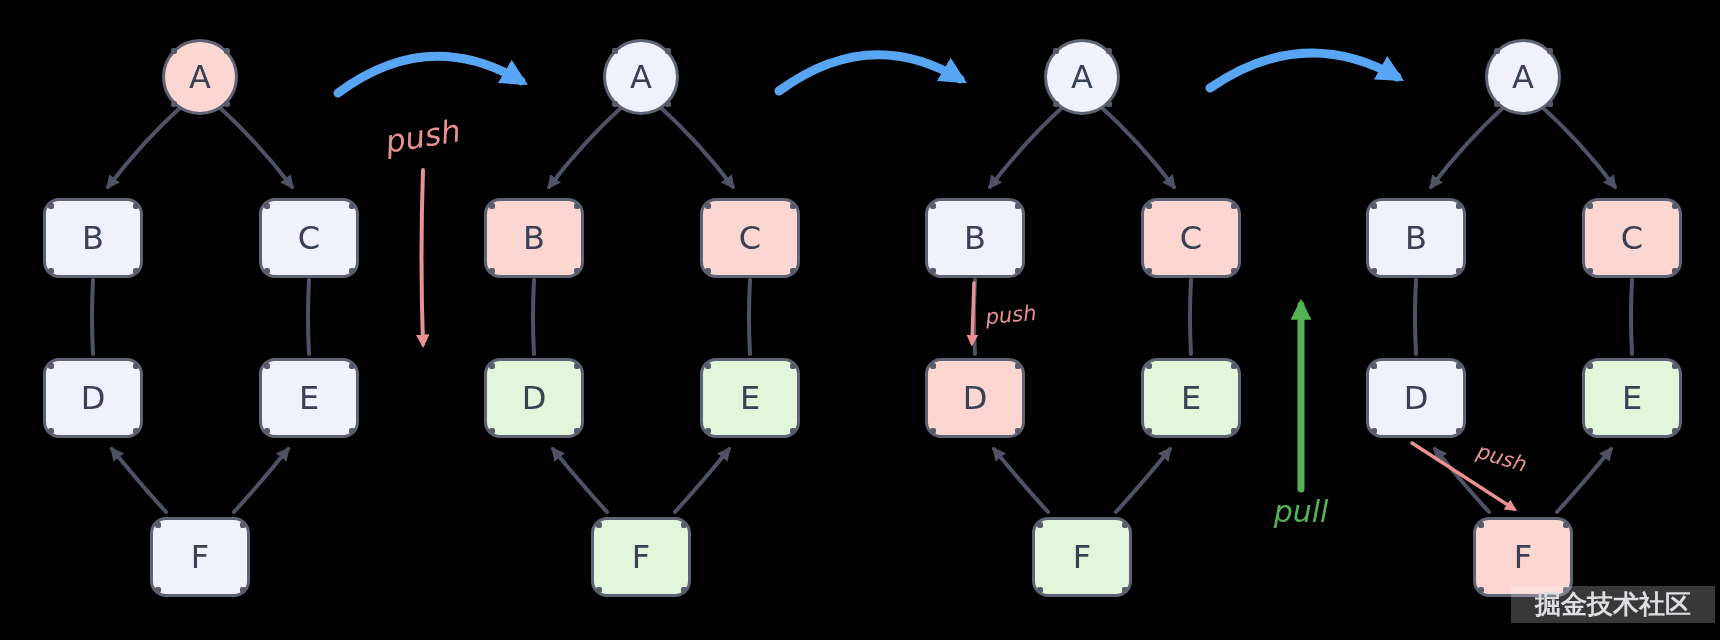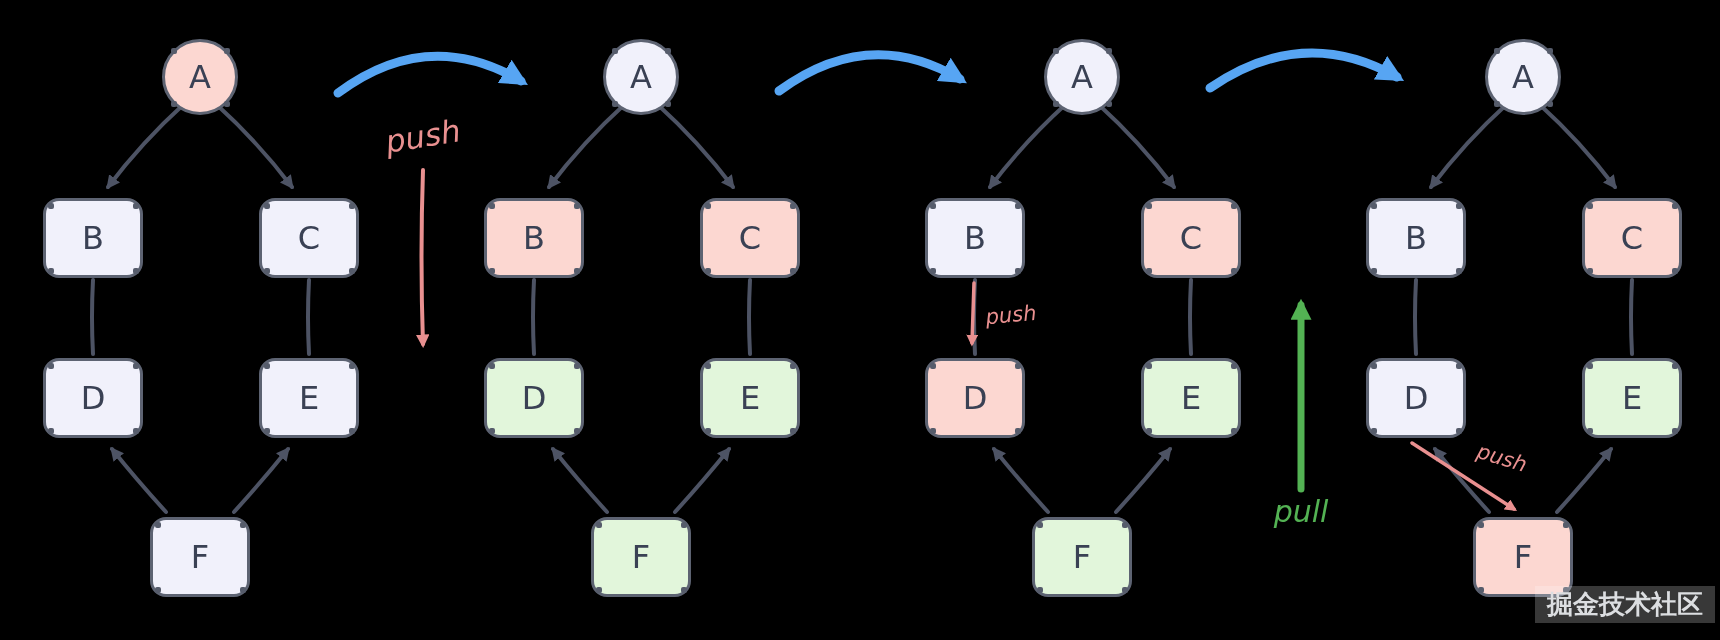--- a/index.html
+++ b/index.html
@@ -32,21 +32,21 @@
     background:#565c6b;box-shadow:53px 0 #565c6b,0 53px #565c6b,53px 53px #565c6b;}
   .anno{position:absolute;text-align:center;font-style:italic;font-weight:500;}
   .anno.push{color:var(--push-pink,#e99090);}
   .anno.pull-style{color:var(--pull-green,#53b253);font-style:italic;}
   .push-label-1{left:373px;top:118px;width:100px;font-size:31px;transform:rotate(-9deg);}
   .push-label-2{left:978px;top:303px;width:66px;font-size:21px;transform:rotate(-5deg);}
   .push-label-3{left:1460px;top:446px;width:84px;font-size:21px;transform:rotate(17deg);}
   .pull-label{left:1259px;top:494px;width:84px;font-size:30px;}
   .watermark{position:absolute;top:586px;right:5px;display:flex;align-items:center;gap:10px;
     font-size:26px;font-weight:bold;color:#b4b7bd;}
-  .wm-community{background:rgba(255,255,255,.22);color:#dcdee1;padding:1px 12px;}
+  .wm-community{background:rgba(255,255,255,.22);color:#dcdee1;padding:1px 24px;}
 </style>
 </head>
 <body>
 
 <div class="canvas">
 
   <svg class="layer" width="1720" height="640" viewBox="0 0 1720 640">
     <defs>
       <marker id="m-slate" viewBox="0 0 10 10" refX="8" refY="5" markerWidth="3.4" markerHeight="3.4" orient="auto">
         <path d="M0 0 L10 5 L0 10 z" fill="#4d5364"></path>

